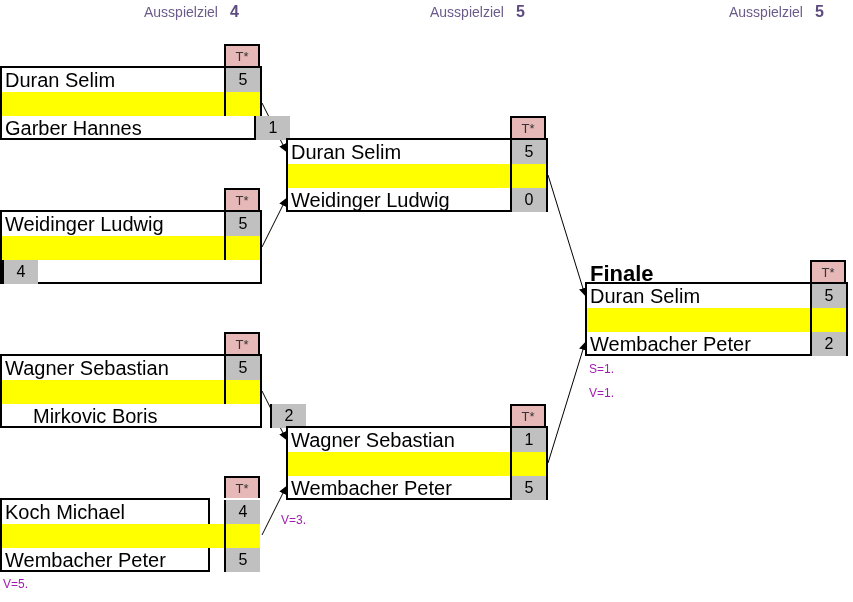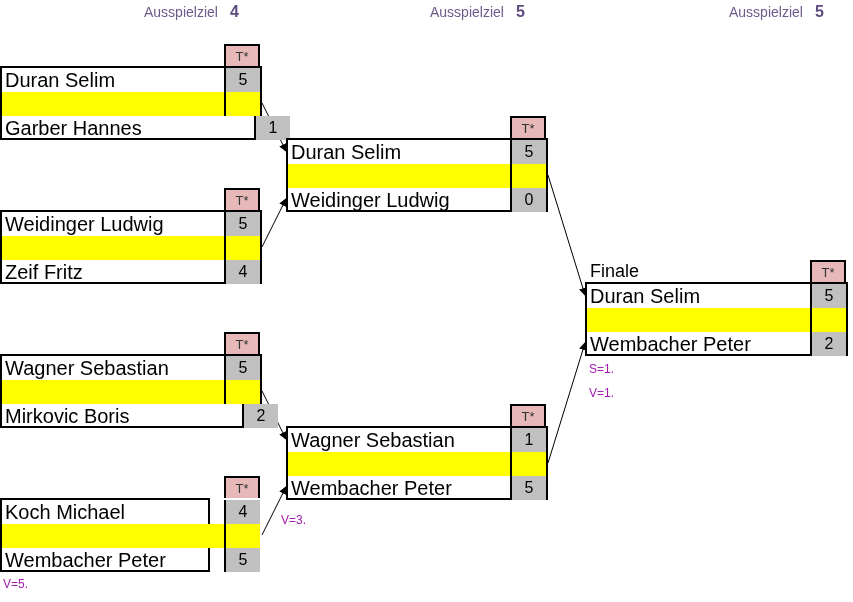--- a/index.html
+++ b/index.html
@@ -11,21 +11,21 @@
   .tstar { position: absolute; width: 36px; height: 22px; background: #e6b8b8;
            border: 2px solid #000; border-bottom: none; box-sizing: border-box;
            font-size: 13px; text-align: center; line-height: 22px; color: #333; }
   .box { position: absolute; border: 2px solid #000; box-sizing: border-box; background: #fff; }
   .row { position: absolute; left: 0; height: 24px; display: flex; }
   .row .name { flex: 1; font-size: 20px; line-height: 24px; padding-left: 3px; white-space: nowrap; overflow: hidden; }
   .row .score { width: 36px; border-left: 2px solid #000; box-sizing: border-box; background: #c0c0c0;
                 font-size: 16px; text-align: center; line-height: 24px; }
   .row.mid .name, .row.mid .score { background: #ffff00; }
   .note { position: absolute; font-size: 12px; color: #a21caf; }
-  .title { position: absolute; font-size: 18px; font-weight: normal; text-align: center; }
+  .title { position: absolute; font-size: 22px; font-weight: bold; text-align: center; }
   svg.lines { position: absolute; left: 0; top: 0; }
 </style>
 </head>
 <body>
 
 <div class="hdr" style="left:144px;">
   <span class="lbl">Ausspielziel</span><span class="num">4</span>
 </div>
 <div class="hdr" style="left:430px;">
   <span class="lbl">Ausspielziel</span><span class="num">5</span>
@@ -68,36 +68,35 @@
 <div class="box" style="left:0;top:210px;width:262px;height:74px;">
   <div class="row" style="top:0;width:258px;">
     <div class="name">Weidinger Ludwig</div>
     <div class="score">5</div>
   </div>
   <div class="row mid" style="top:24px;width:258px;">
     <div class="name"></div>
       <div class="score"></div>
   </div>
   <div class="row" style="top:48px;width:258px;">
-    <div class="name">Zeif Fritz</div>
     <div class="score">4</div>
   </div>
 </div>
 
 <div class="tstar" style="left:224px;top:332px;">T*</div>
 <div class="box" style="left:0;top:354px;width:262px;height:74px;">
   <div class="row" style="top:0;width:258px;">
     <div class="name">Wagner Sebastian</div>
     <div class="score">5</div>
   </div>
   <div class="row mid" style="top:24px;width:258px;">
     <div class="name"></div>
       <div class="score"></div>
   </div>
-  <div class="row" style="top:48px;width:276px;">
+  <div class="row" style="top:48px;width:276px;margin-left:28px;">
     <div class="name">Mirkovic Boris</div>
     <div class="score">2</div>
   </div>
 </div>
 
 <div class="tstar" style="left:224px;top:476px;">T*</div>
 <div class="box" style="left:0;top:498px;width:210px;height:74px;">
   <div class="row" style="top:0;width:258px;">
     <div class="name">Koch Michael</div>
     <div class="score">4</div>

